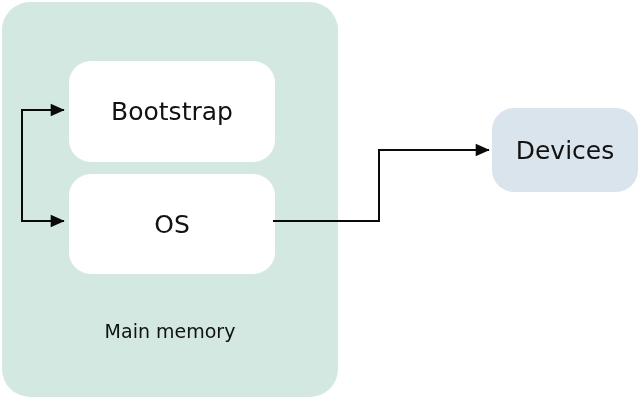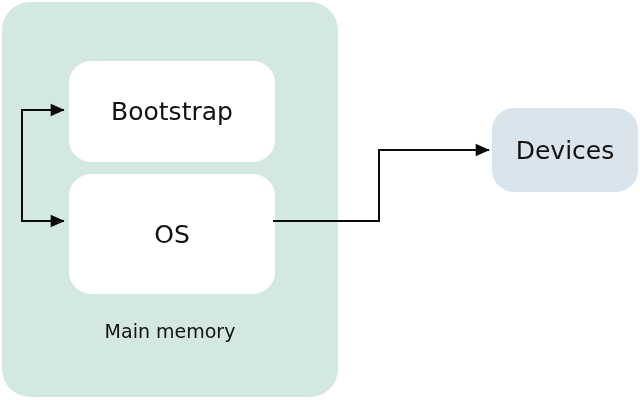--- a/index.html
+++ b/index.html
@@ -39,21 +39,21 @@
     top: 59px;
     width: 206px;
     height: 101px;
     background: var(--node-bg, #ffffff);
     border-radius: 22px;
   }
   .node-os {
     left: 67px;
     top: 172px;
     width: 206px;
-    height: 120px;
+    height: 100px;
     background: var(--node-bg, #ffffff);
     border-radius: 22px;
   }
   .node-devices {
     left: 492px;
     top: 108px;
     width: 146px;
     height: 84px;
     background: var(--devices-bg, #d9e4ec);
     border-radius: 22px;

